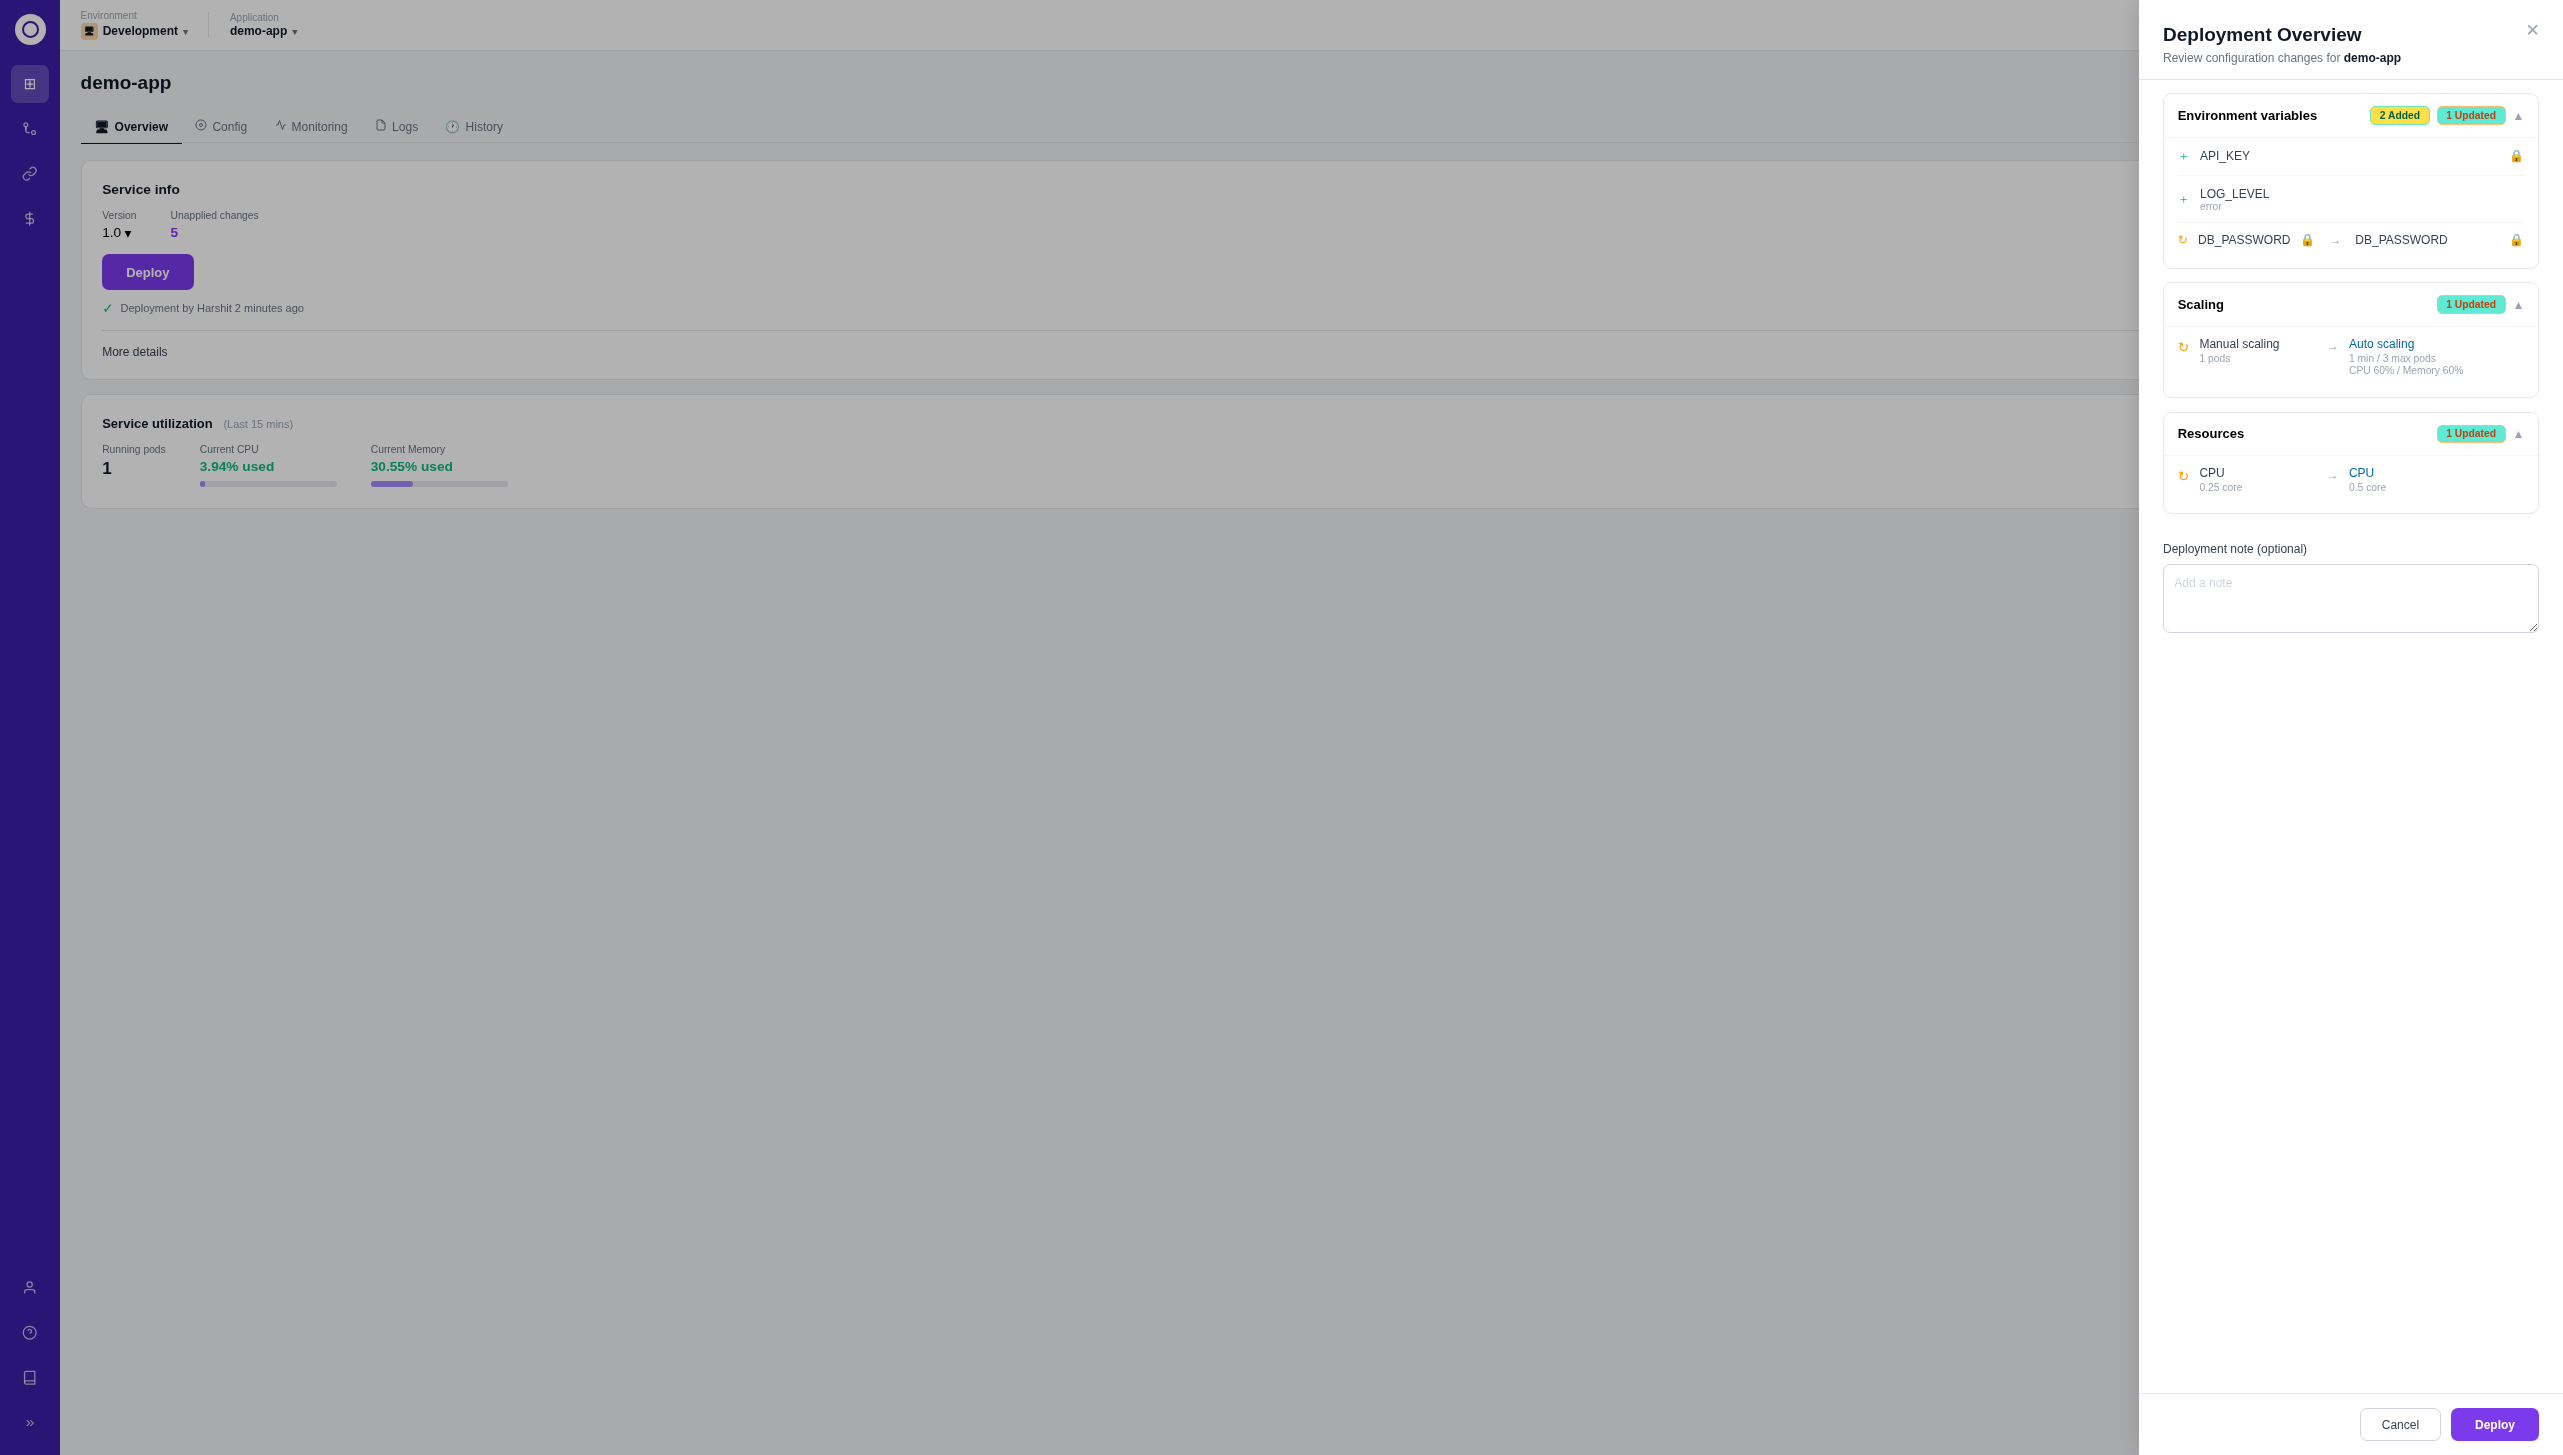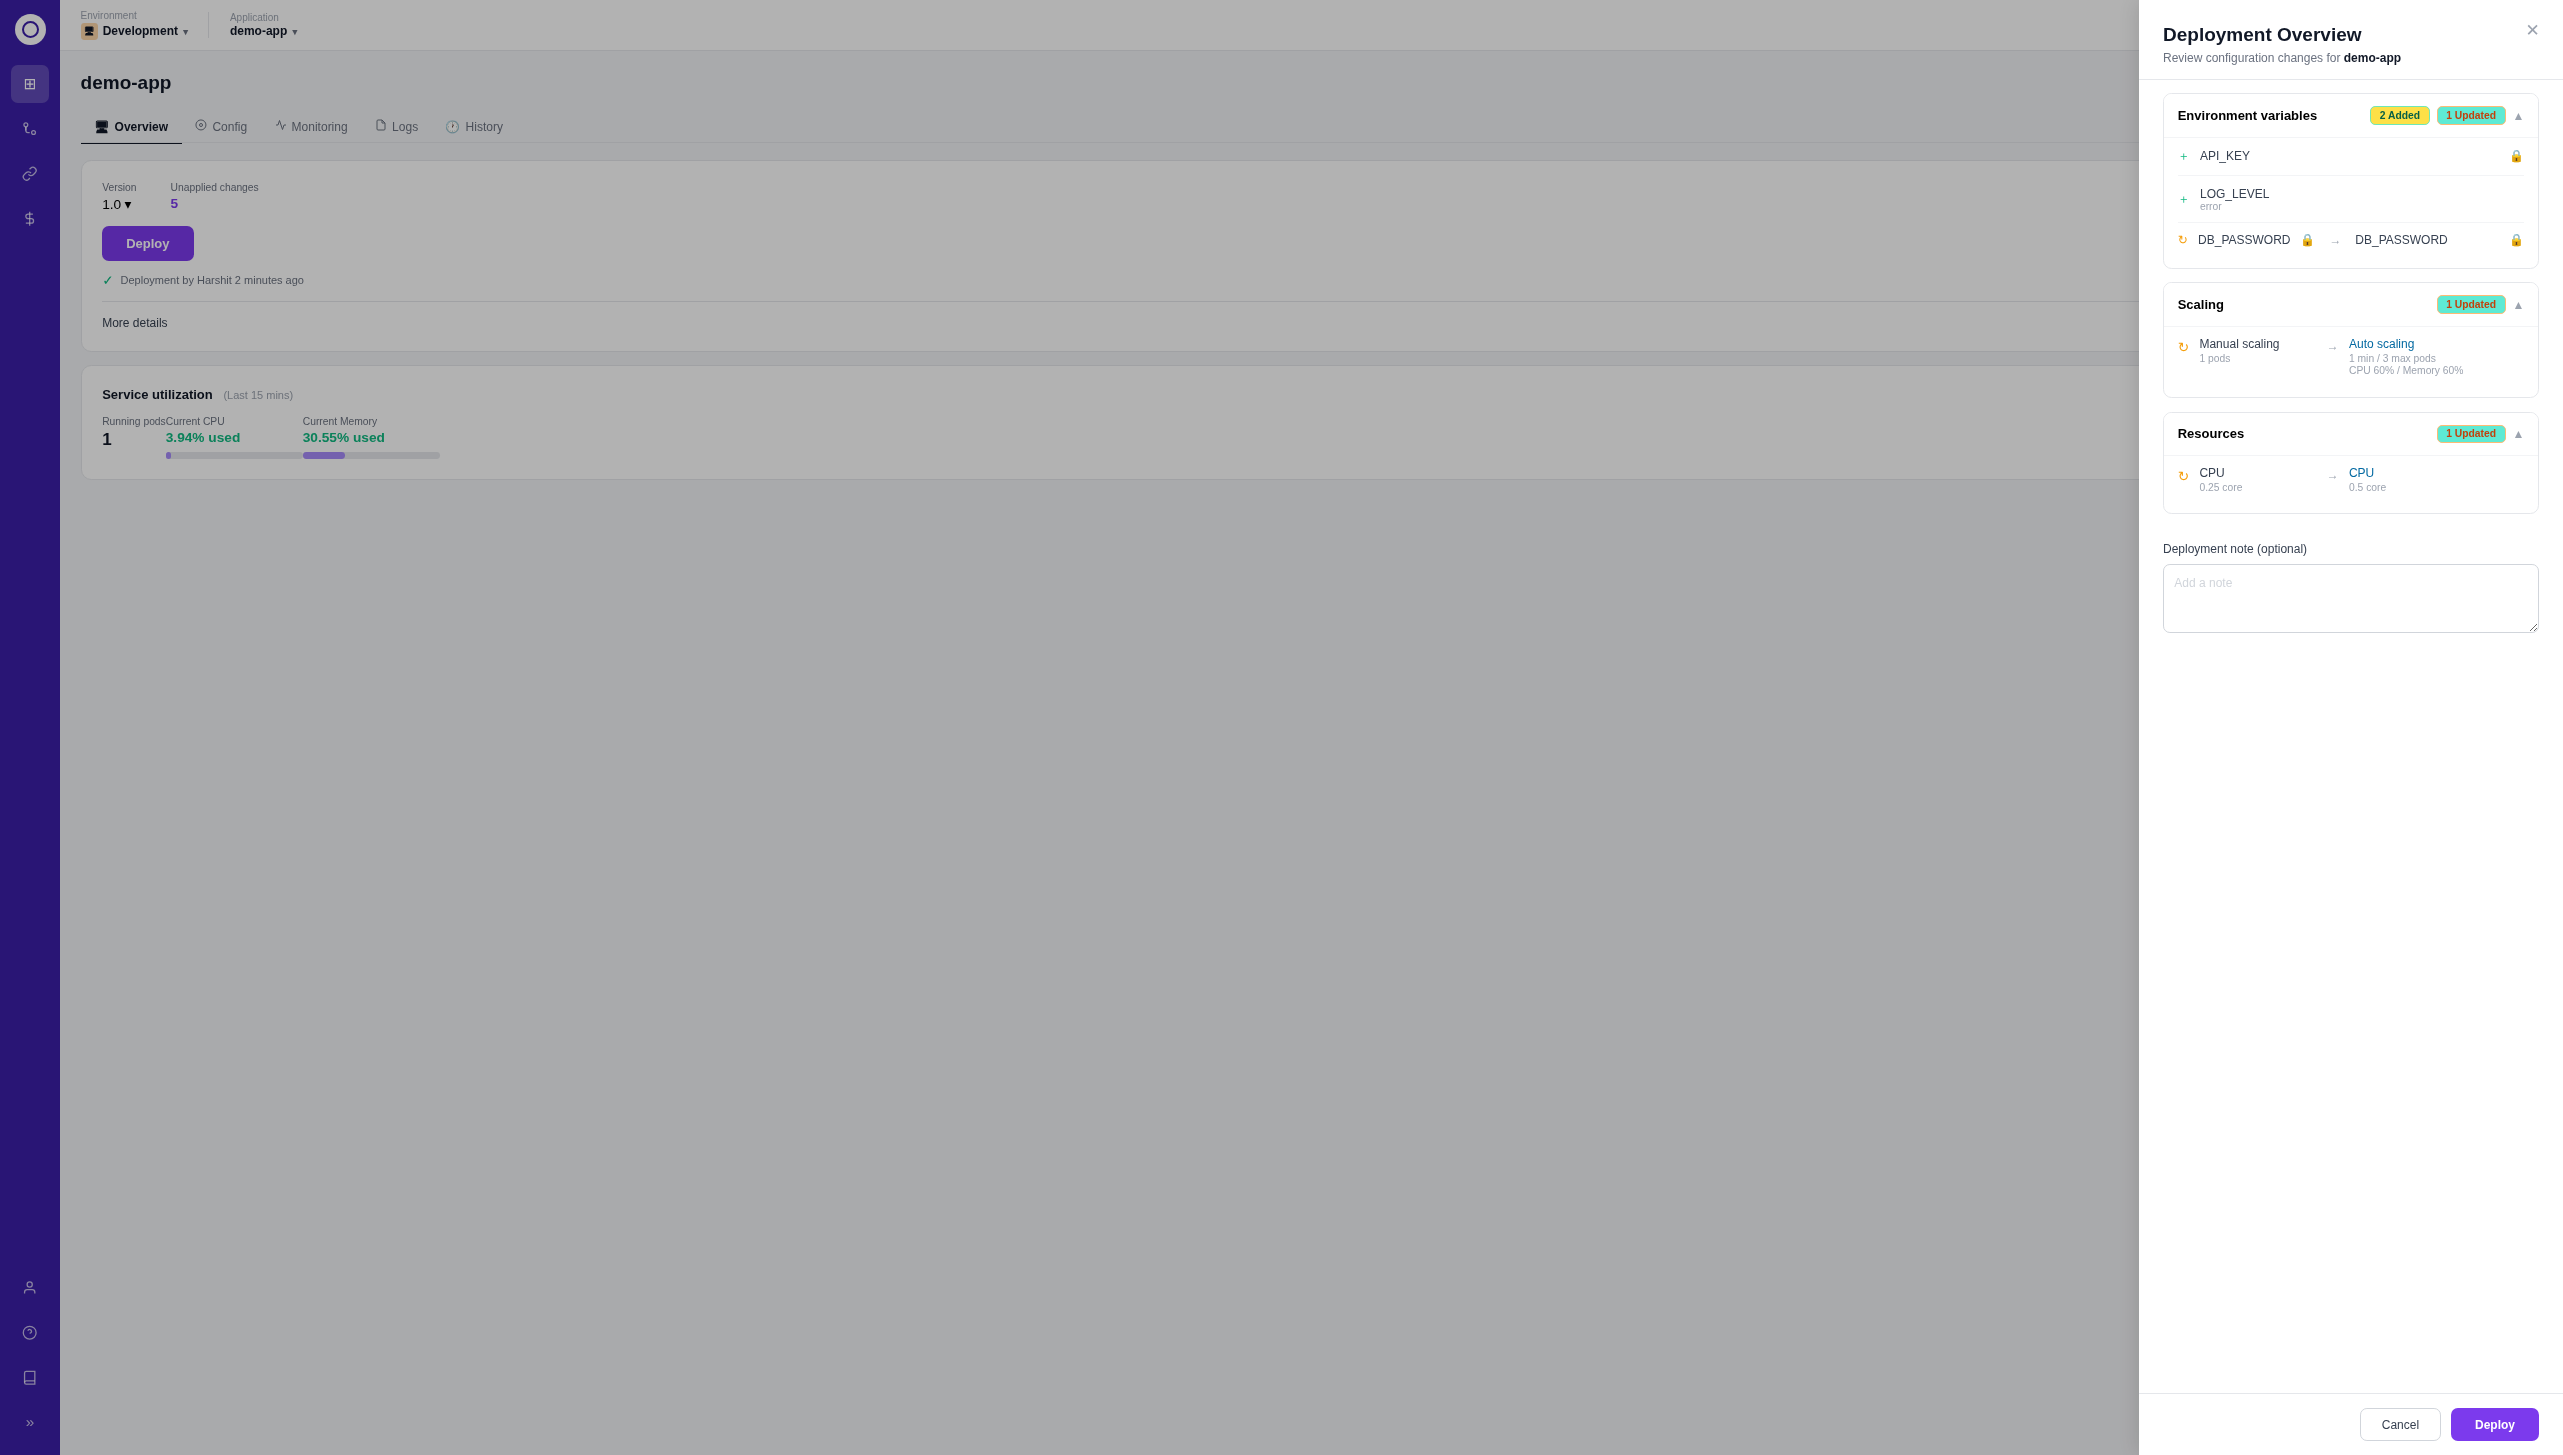--- a/index.html
+++ b/index.html
@@ -158,21 +158,21 @@
       margin-top: 13.7px;
       font-size: 12px; color: #374151; cursor: pointer;
     }
 
     
     .util-header { display: flex; align-items: flex-start; justify-content: space-between; margin-bottom: 13.7px; }
     .util-title { font-size: 13px; font-weight: 600; color: #111827; }
     .util-subtitle { font-size: 11px; color: #9ca3af; margin-left: 6.9px; font-weight: 400; }
     .show-more { font-size: 11px; color: #374151; text-decoration: underline; cursor: pointer; display: flex; align-items: center; gap: 3.4px; }
 
-    .util-grid { display: flex; }
+    .util-grid { display: flex; gap: 34px; }
     .util-item label { font-size: 10.3px; color: #6b7280; display: block; margin-bottom: 3.4px; }
     .util-value { font-size: 17px; font-weight: 700; color: #111827; margin-bottom: 6.9px; }
     .util-value.green { color: #10b981; font-size: 13.7px; font-weight: 600; }
     .util-bar { height: 6.9px; background: #e5e7eb; border-radius: 3.4px; width: 137px; margin-top: 6.9px; }
     .util-bar-fill { height: 100%; border-radius: 3.4px; background: #a78bfa; }
 
     
     .history-panel {
       position: absolute;
       right: 0; top: -20.6px;
@@ -453,20 +453,21 @@
       <div class="tab">
         <span>🕐</span>
         <span>History</span>
       </div>
     </div>
 
     <div style="display:flex; gap:0; position:relative;">
       <div style="flex:1; margin-right: 248px;">
 
         <div class="card">
+          <div class="card-title">Service info</div>
           <div class="service-info-grid">
             <div class="info-item">
               <label>Version</label>
               <div class="version-select">
                 <span>1.0</span>
                 <span>▾</span>
               </div>
             </div>
             <div class="info-item">
               <label>Unapplied changes</label>

